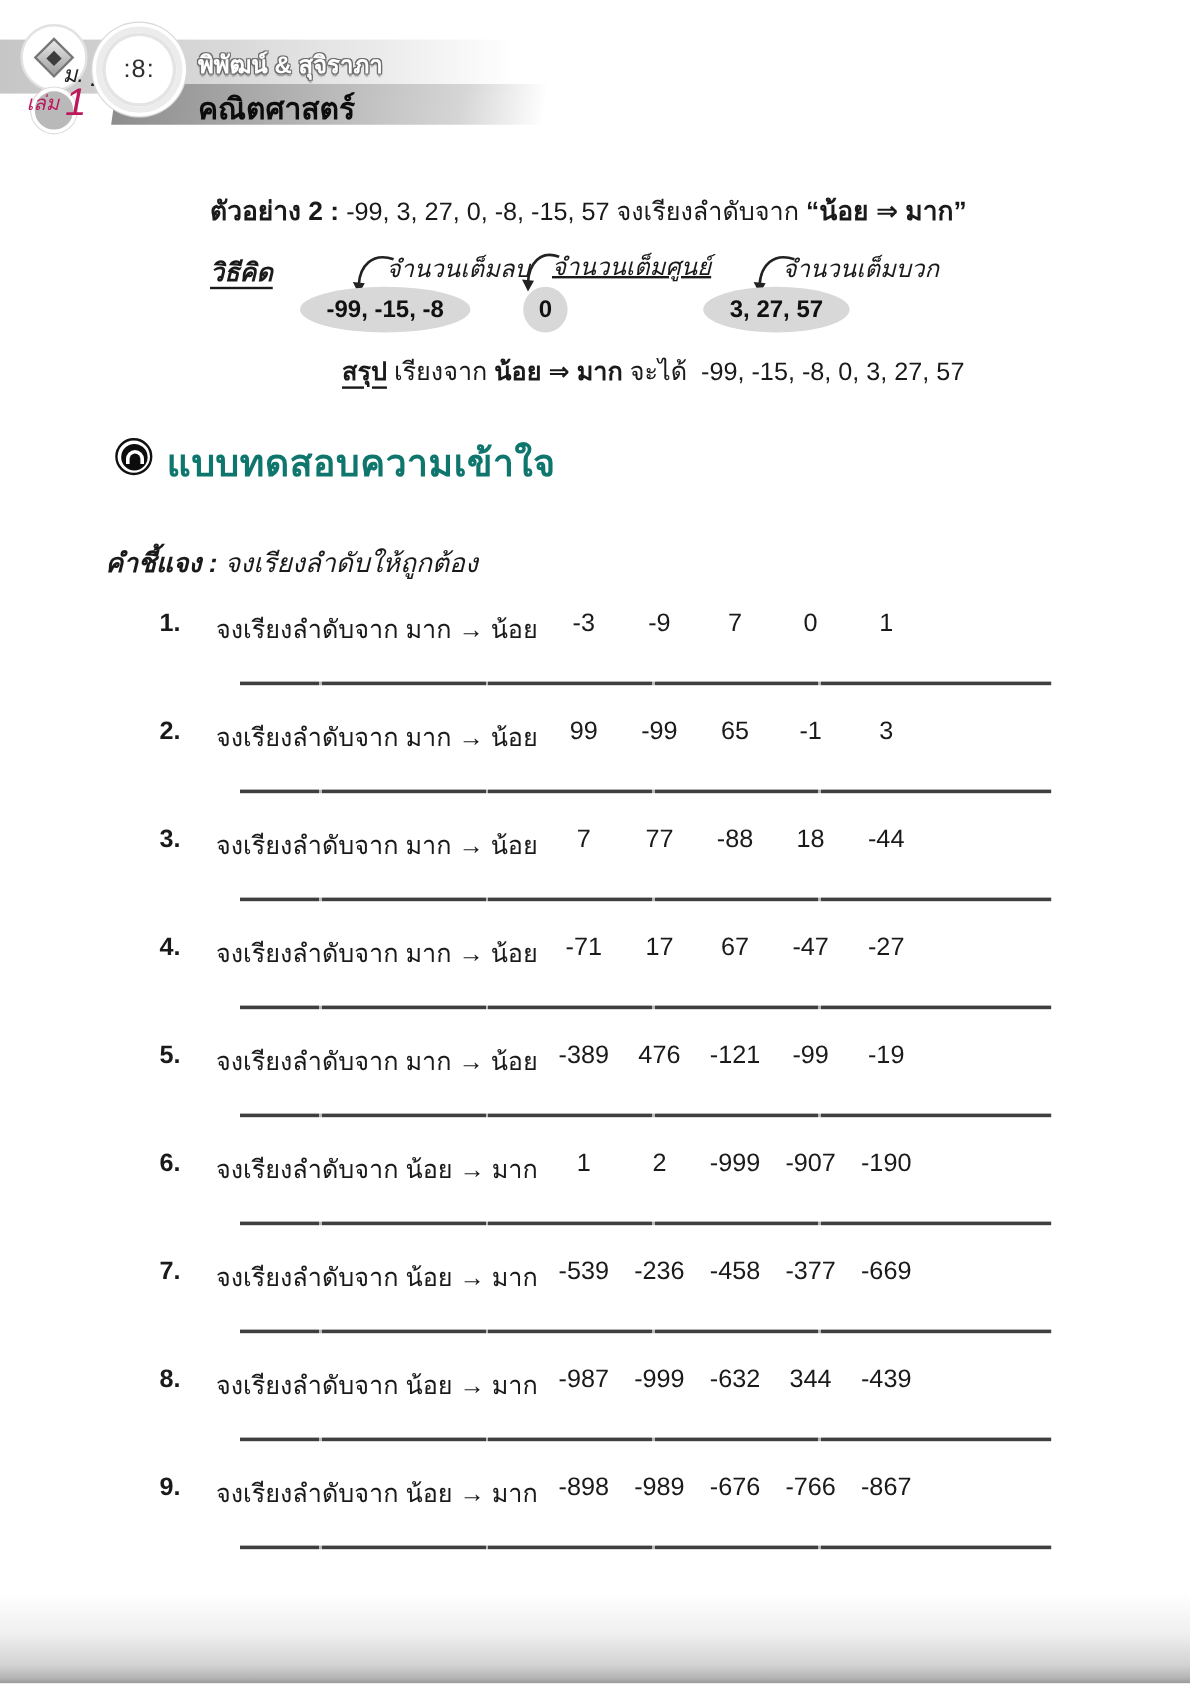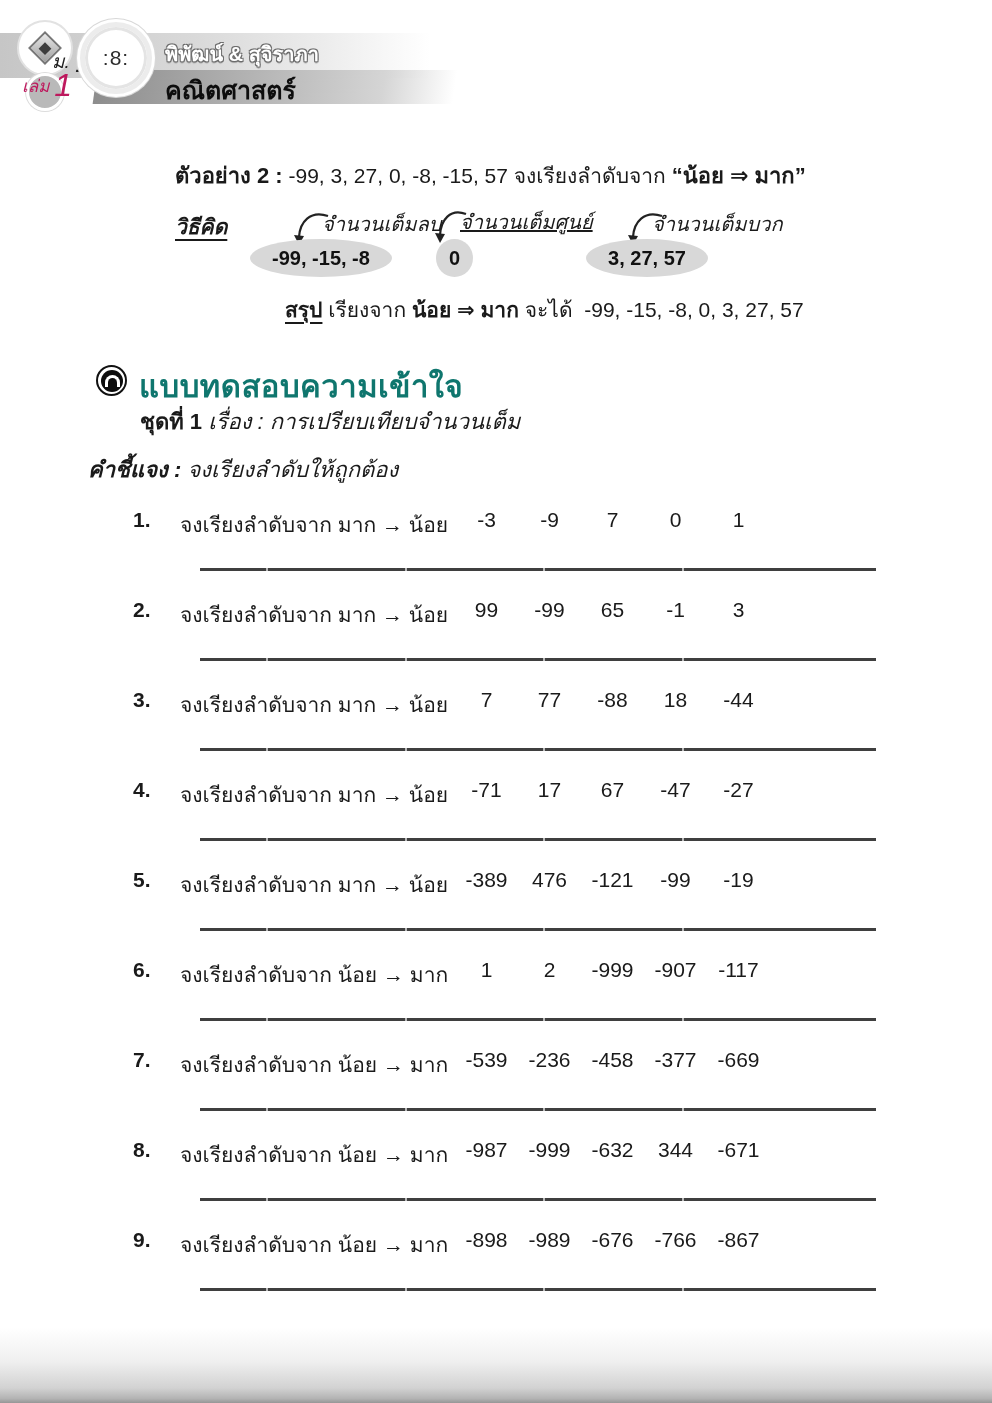--- a/index.html
+++ b/index.html
@@ -135,24 +135,20 @@
     <span>จะได้</span>&nbsp;
     <span>-99, -15, -8, 0, 3, 27, 57</span>
   </div>
 
   <div class="sec-head">
     <span class="sec-bullet">
         <span class="sec-bullet-core"></span>
       </span>
     <span class="sec-title">แบบทดสอบความเข้าใจ</span>
   </div>
-  <div class="set-line">
-    <span class="b">ชุดที่ 1</span>
-    <span class="i">เรื่อง : การเปรียบเทียบจำนวนเต็ม</span>
-  </div>
   <div class="instr-line">
     <span class="b">คำชี้แจง :</span>
     <span class="i">จงเรียงลำดับให้ถูกต้อง</span>
   </div>
 
   <div class="ex-list">
 
     <div class="ex-row">
       <span class="ex-no">1.</span>
       <span class="ex-prompt">จงเรียงลำดับจาก มาก → น้อย</span>
@@ -208,21 +204,21 @@
       <div class="ans-line"></div>
     </div>
 
     <div class="ex-row">
       <span class="ex-no">6.</span>
       <span class="ex-prompt">จงเรียงลำดับจาก น้อย → มาก</span>
       <span class="ex-val">1</span>
       <span class="ex-val">2</span>
       <span class="ex-val">-999</span>
       <span class="ex-val">-907</span>
-      <span class="ex-val">-117</span>
+      <span class="ex-val">-190</span>
       <div class="ans-line"></div>
     </div>
 
     <div class="ex-row">
       <span class="ex-no">7.</span>
       <span class="ex-prompt">จงเรียงลำดับจาก น้อย → มาก</span>
       <span class="ex-val">-539</span>
       <span class="ex-val">-236</span>
       <span class="ex-val">-458</span>
       <span class="ex-val">-377</span>
@@ -230,21 +226,21 @@
       <div class="ans-line"></div>
     </div>
 
     <div class="ex-row">
       <span class="ex-no">8.</span>
       <span class="ex-prompt">จงเรียงลำดับจาก น้อย → มาก</span>
       <span class="ex-val">-987</span>
       <span class="ex-val">-999</span>
       <span class="ex-val">-632</span>
       <span class="ex-val">344</span>
-      <span class="ex-val">-671</span>
+      <span class="ex-val">-439</span>
       <div class="ans-line"></div>
     </div>
 
     <div class="ex-row">
       <span class="ex-no">9.</span>
       <span class="ex-prompt">จงเรียงลำดับจาก น้อย → มาก</span>
       <span class="ex-val">-898</span>
       <span class="ex-val">-989</span>
       <span class="ex-val">-676</span>
       <span class="ex-val">-766</span>

